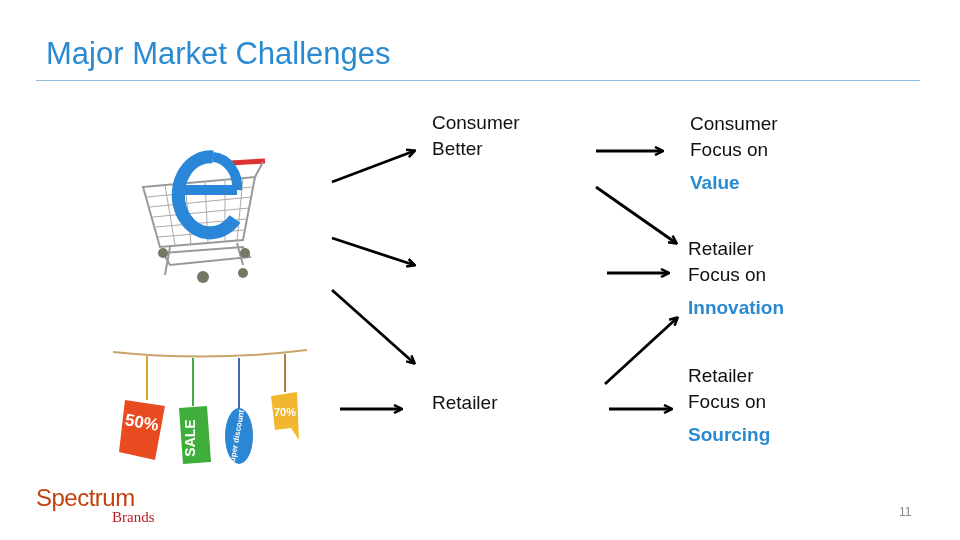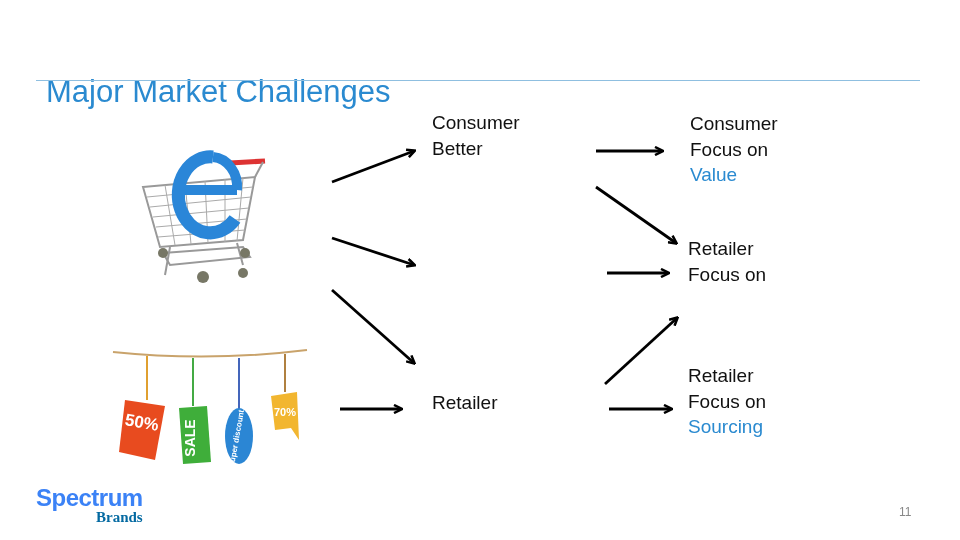--- a/index.html
+++ b/index.html
@@ -1,26 +1,26 @@
 <!DOCTYPE html>
 <html><head>
 <meta charset="utf-8">
 <style>
   html, body { margin:0; padding:0; }
   body { width:960px; height:540px; position:relative; background:#ffffff; overflow:hidden; font-family:"Liberation Sans", sans-serif; }
-  .title { position:absolute; left:46px; top:36px; font-size:31px; color:#2a8ad0; font-weight:normal;margin-top:38px; }
+  .title { position:absolute; left:46px; top:36px; font-size:31px; color:#2a8ad0; font-weight:normal; }
   .rule { position:absolute; left:36px; top:80px; width:884px; height:1px; background:#8fbfe0; }
   .node { position:absolute; text-align:left; font-size:19px; line-height:25.5px; color:#111; width:140px; }
-  .node .hl { color:#2a8ad0; font-weight:normal; display:block; }
+  .node .hl { color:#2a8ad0; font-weight:bold; display:block;margin-top:8px; }
   .node span.l { display:block; }
   svg.arrows { position:absolute; left:0; top:0; }
   .pic { position:absolute; }
   .logo { position:absolute; left:36px; top:486px; }
-  .logo .sp { font-size:24px; font-weight:bold; color:#3b82f6; letter-spacing:-0.5px; line-height:24px; }
-  .logo .br { font-family:"Liberation Serif", serif; font-size:15px; color:#0369a1; margin-left:60px; line-height:14px;font-weight:bold; }
+  .logo .sp { font-size:24px; font-weight:normal; color:#c2410c; letter-spacing:-0.5px; line-height:24px; }
+  .logo .br { font-family:"Liberation Serif", serif; font-size:15px; color:#b91c1c; margin-left:76px; line-height:14px; }
   .pagenum { position:absolute; left:899px; top:505px; font-size:12px; color:#888; }
 </style>
 </head>
 <body>
 
 <div class="title">Major Market Challenges</div>
 <div class="rule"></div>
 
 <div class="pic" style="left:125px;top:135px;width:160px;height:155px;">
   <svg width="160" height="155" viewBox="0 0 160 155">
@@ -110,20 +110,21 @@
 </div>
 
 <div class="node" style="left:690px;top:111px;">
   <span class="l">Consumer</span>
   <span class="l">Focus on</span>
   <span class="hl">Value</span>
 </div>
 <div class="node" style="left:688px;top:236px;">
   <span class="l">Retailer</span>
   <span class="l">Focus on</span>
+  <span class="hl">Innovation</span>
 </div>
 <div class="node" style="left:688px;top:363px;">
   <span class="l">Retailer</span>
   <span class="l">Focus on</span>
   <span class="hl">Sourcing</span>
 </div>
 
 <div class="logo">
   <div class="sp">Spectrum</div>
   <div class="br">Brands</div>

